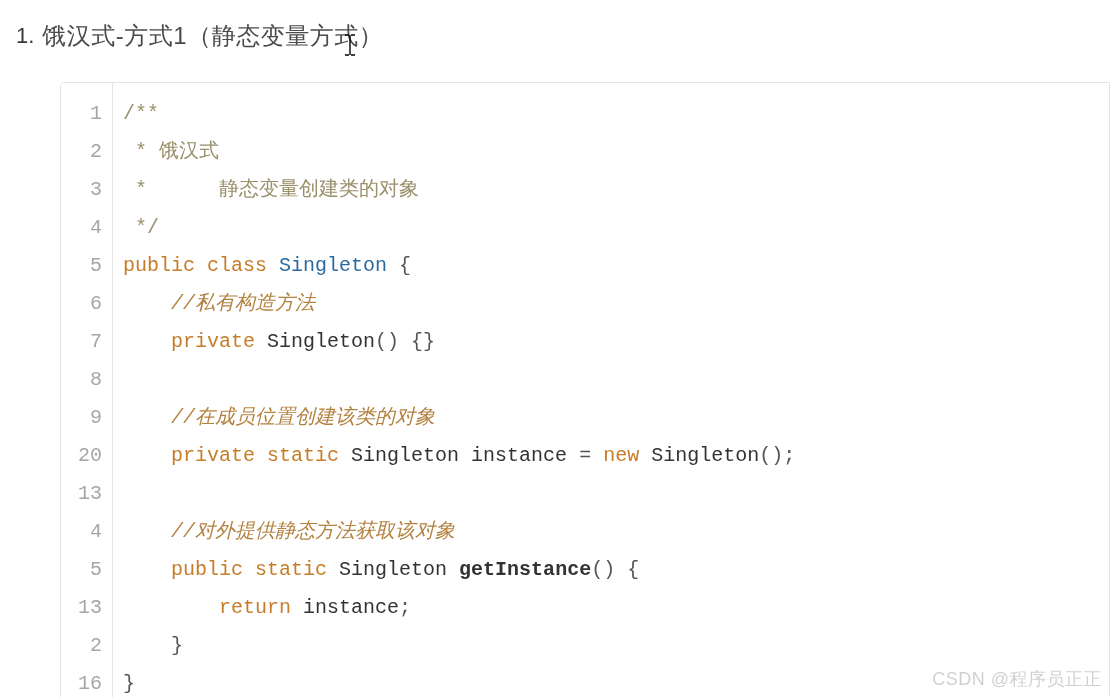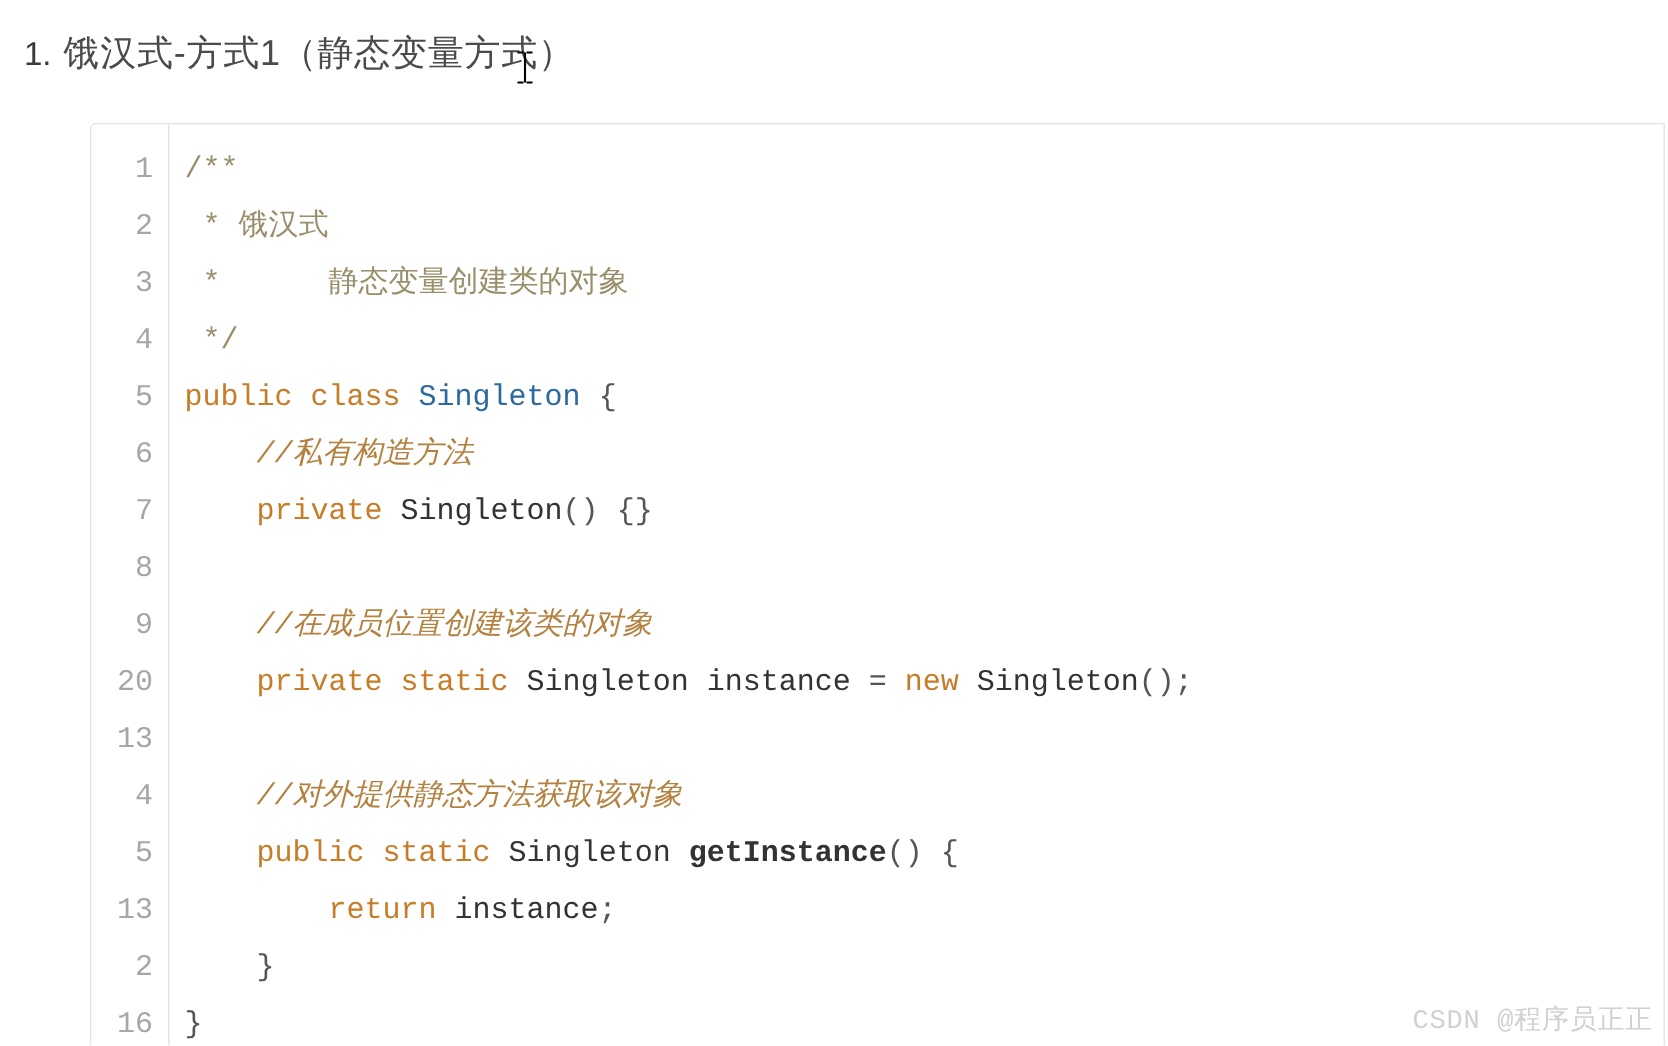--- a/index.html
+++ b/index.html
@@ -83,21 +83,21 @@
     .tok-line-comment { color: #b48240; font-style: italic; }
     .tok-method { color: #333; font-weight: bold; }
     .tok-punc { color: #555; }
     .tok-ident { color: #333; }
     .watermark {
       position: absolute;
       right: 10px;
       bottom: 6px;
       color: rgba(120,120,120,0.35);
       font-size: 18px;
-      font-family: Liberation Mono, monospace;
+      font-family: Liberation Sans, sans-serif;
       letter-spacing: 0.5px;
       pointer-events: none;
     }
   </style>
 </head>
 <body>
 
 <div class="heading-row">
   <span class="list-num">1.</span>
   <span class="heading-title">饿汉式-方式1（静态变量方式）</span>

